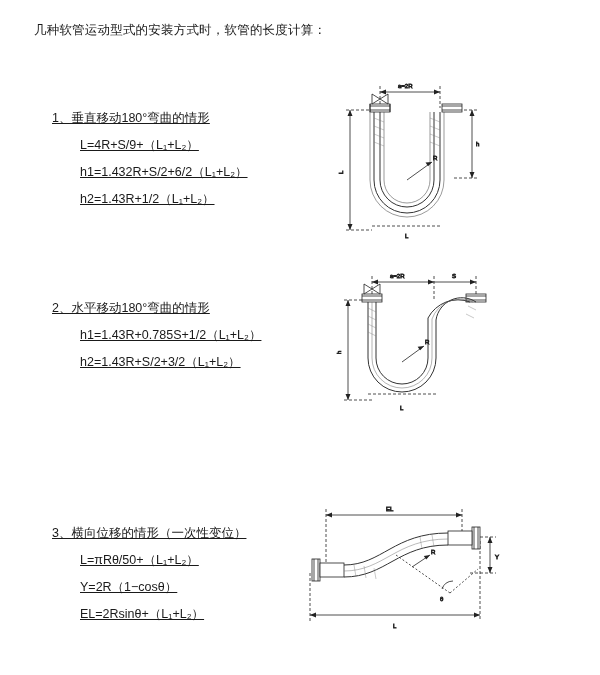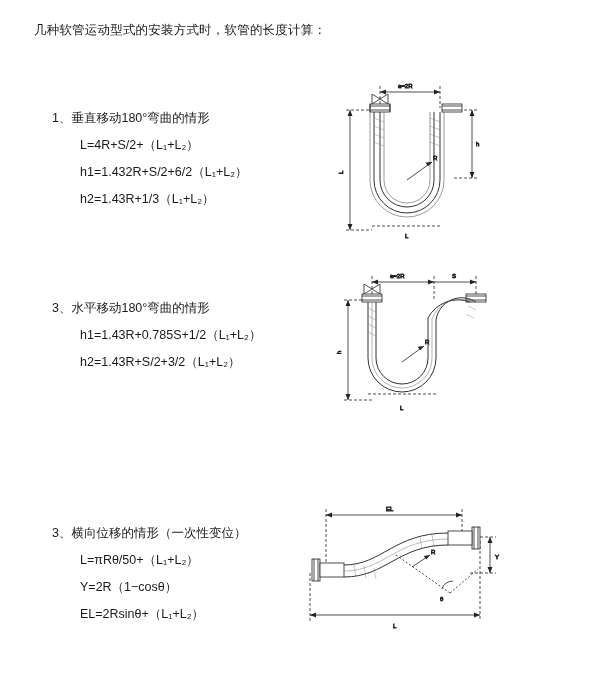--- a/index.html
+++ b/index.html
@@ -35,20 +35,21 @@
   }
   .sec1 { top: 110px; }
   .sec2 { top: 300px; }
   .sec3 { top: 525px; }
 
   .text-col {
     position: absolute;
     left: 52px;
     top: 0;
     width: 270px;
+    text-decoration: underline;
   }
   .sec-title {
     font-size: 12.5px;
     white-space: nowrap;
     margin-bottom: 10px;
   }
   .formula {
     font-size: 12.5px;
     white-space: nowrap;
     margin: 0 0 10px 28px;
@@ -70,23 +71,23 @@
 </head>
 <body>
 
 <div class="page">
 
   <div class="heading">几种软管运动型式的安装方式时，软管的长度计算：</div>
 
   <div class="section sec1">
     <div class="text-col">
       <div class="sec-title">1、垂直移动180°弯曲的情形</div>
-      <div class="formula">L=4R+S/2+（L₁+L₂）</div>
+      <div class="formula">L=4R+S/9+（L₁+L₂）</div>
       <div class="formula">h1=1.432R+S/2+6/2（L₁+L₂）</div>
-      <div class="formula">h2=1.43R+1/3（L₁+L₂）</div>
+      <div class="formula">h2=1.43R+1/2（L₁+L₂）</div>
     </div>
 
     <div class="fig">
       <svg width="190" height="200" viewBox="0 0 190 200">
         <g stroke="#222" fill="none" stroke-width="0.8">
 
           <line x1="68" y1="22" x2="128" y2="22"></line>
           <path d="M68 22 l6 -2.5 v5 z" fill="#222" stroke="none"></path>
           <path d="M128 22 l-6 -2.5 v5 z" fill="#222" stroke="none"></path>
           <line x1="68" y1="16" x2="68" y2="38" stroke-dasharray="3 2"></line>
@@ -142,21 +143,21 @@
 
           <path d="M60 24 l8 5 l-8 5 z" fill="#fff"></path>
           <path d="M76 24 l-8 5 l8 5 z" fill="#fff"></path>
         </g>
       </svg>
     </div>
   </div>
 
   <div class="section sec2">
     <div class="text-col">
-      <div class="sec-title">3、水平移动180°弯曲的情形</div>
+      <div class="sec-title">2、水平移动180°弯曲的情形</div>
       <div class="formula">h1=1.43R+0.785S+1/2（L₁+L₂）</div>
       <div class="formula">h2=1.43R+S/2+3/2（L₁+L₂）</div>
     </div>
 
     <div class="fig">
       <svg width="190" height="190" viewBox="0 0 190 190">
         <g stroke="#222" fill="none" stroke-width="0.8">
 
           <line x1="60" y1="22" x2="122" y2="22"></line>
           <path d="M60 22 l6 -2.5 v5 z" fill="#222" stroke="none"></path>

